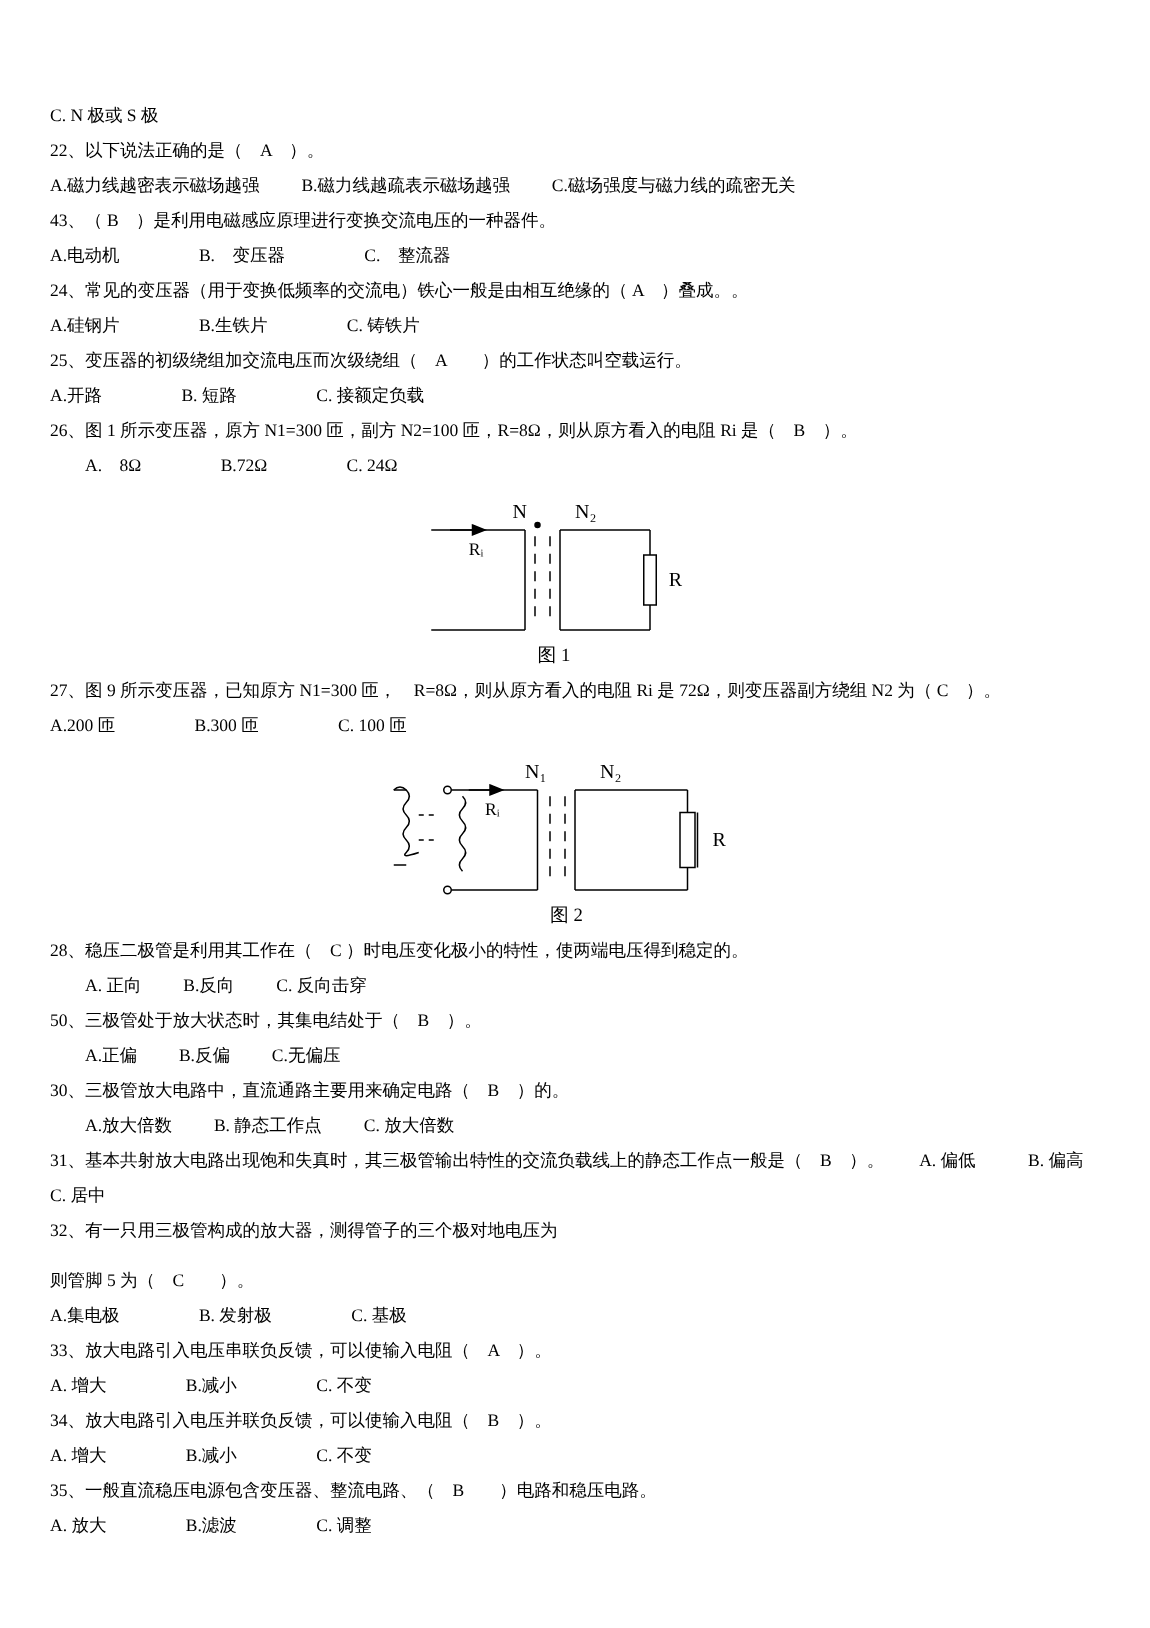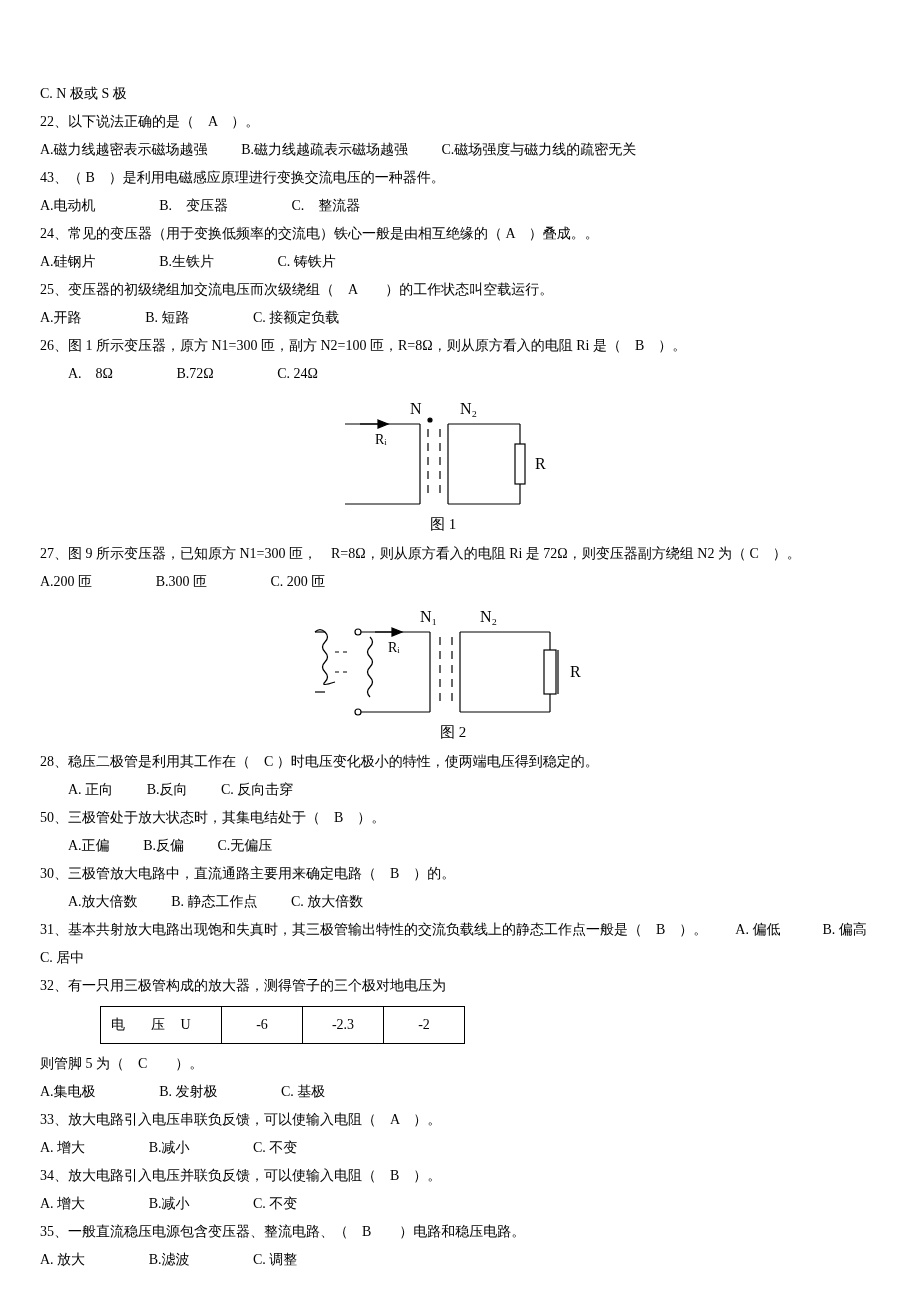--- a/index.html
+++ b/index.html
@@ -96,21 +96,21 @@
   <text x="140" y="20" font-size="16">N₂</text>
   <text x="55" y="50" font-size="14">Rᵢ</text>
   <text x="215" y="75" font-size="16">R</text>
   <text x="110" y="135" font-size="15">图 1</text>
 </svg>
 
 <div class="line">27、图 9 所示变压器，已知原方 N1=300 匝，　R=8Ω，则从原方看入的电阻 Ri 是 72Ω，则变压器副方绕组 N2 为（ C　）。</div>
 <div class="line opts" style="padding-left:0">
   <span>A.200 匝</span>
   <span>B.300 匝</span>
-  <span>C. 200 匝</span>
+  <span>C. 100 匝</span>
 </div>
 
 <svg class="fig" width="320" height="140" viewBox="0 0 320 140">
   <g stroke="#000" stroke-width="1.2" fill="none">
     <path d="M15 30 q5 -5 10 0 q5 5 0 10 q-5 5 0 10 q5 5 0 10 q-5 5 0 10 q5 5 0 10 q-5 5 10 0"></path>
     <line x1="25" y1="30" x2="15" y2="30"></line>
     <line x1="25" y1="90" x2="15" y2="90"></line>
     <line x1="35" y1="50" x2="50" y2="50" stroke-dasharray="4,4"></line>
     <line x1="35" y1="70" x2="50" y2="70" stroke-dasharray="4,4"></line>
     <circle cx="58" cy="30" r="3"></circle>
@@ -157,26 +157,20 @@
   <span>A.放大倍数</span>
   <span>B. 静态工作点</span>
   <span>C. 放大倍数</span>
 </div>
 
 <div class="line">31、基本共射放大电路出现饱和失真时，其三极管输出特性的交流负载线上的静态工作点一般是（　B　）。　　A. 偏低　　　B. 偏高　　C. 居中</div>
 
 <div class="line">32、有一只用三极管构成的放大器，测得管子的三个极对地电压为</div>
 <table class="pin">
   <tbody>
-  <tr>
-    <td class="c0">电　压 U</td>
-    <td class="cN">-6</td>
-    <td class="cN">-2.3</td>
-    <td class="cN">-2</td>
-  </tr>
 </tbody>
   </table>
 <div class="line">则管脚 5 为（　C　　）。</div>
 <div class="line opts" style="padding-left:0">
   <span>A.集电极</span>
   <span>B. 发射极</span>
   <span>C. 基极</span>
 </div>
 
 <div class="line">33、放大电路引入电压串联负反馈，可以使输入电阻（　A　）。</div>

